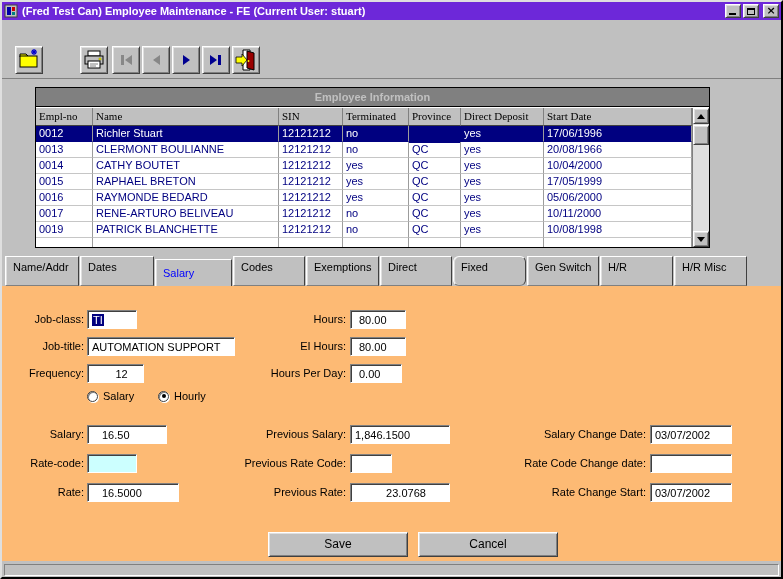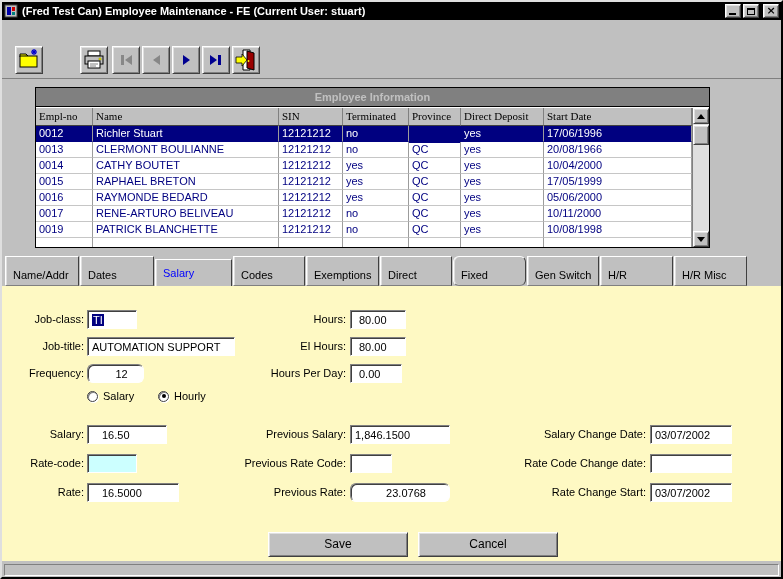--- a/index.html
+++ b/index.html
@@ -13,21 +13,21 @@
     color: #000;
     border-top: 2px solid #dfdfdf;
     border-left: 2px solid #dfdfdf;
     border-right: 2px solid #000;
     border-bottom: 2px solid #000;
     overflow: hidden;
   }
   
   .titlebar {
     position:absolute; left:0; top:0; right:0; height:18px;
-    background:#000000; color:#fff;
+    background:#6d28d9; color:#fff;
     display:flex; align-items:center; padding:0 2px;
   }
   .titlebar .title-text { flex:1; font-weight:bold; font-size:11px; margin-left:4px; white-space:nowrap; }
   .app-icon { width:14px; height:14px; display:inline-block; }
   .win-btn {
     width:16px; height:14px; margin-left:2px;
     background:#c0c0c0;
     border:1px solid; border-color:#fff #404040 #404040 #fff;
     box-shadow: inset 1px 1px 0 #dfdfdf, inset -1px -1px 0 #808080;
     display:inline-flex; align-items:center; justify-content:center;
@@ -91,39 +91,39 @@
   .sb-up { top:0; } .sb-down { bottom:0; }
   .sb-thumb { position:absolute; left:0; top:17px; width:16px; height:20px;
     background:#c0c0c0; border:1px solid; border-color:#fff #404040 #404040 #fff;
     box-shadow: inset 1px 1px 0 #dfdfdf, inset -1px -1px 0 #808080; }
   .tri-up { width:0; height:0; border-left:4px solid transparent; border-right:4px solid transparent; border-bottom:5px solid #000; }
   .tri-down { width:0; height:0; border-left:4px solid transparent; border-right:4px solid transparent; border-top:5px solid #000; }
   
   .tabstrip { position:absolute; left:3px; top:257px; height:27px; display:flex; align-items:flex-end; }
   .tab {
     flex:none; height:30px; margin-right:1px;
-    background:#c0c0c0; padding-top:12px; text-align:left; padding-left:7px;
+    background:#c0c0c0; padding-top:4px; text-align:left; padding-left:7px;
     border:1px solid; border-color:#fff #404040 #808080 #fff;
     box-shadow: inset 1px 0 0 #dfdfdf;
     white-space:nowrap; overflow:hidden; cursor:default;
   }
   .tab.active { height:27px; padding-top:7px; color:#0000ff; border-bottom:none; z-index:2; }
   
-  .form-area { position:absolute; left:0; top:284px; right:0; bottom:16px; background:#fef9c3; }
+  .form-area { position:absolute; left:0; top:284px; right:0; bottom:16px; background:#fdba74; }
   .flabel { position:absolute; height:19px; line-height:19px; text-align:right; white-space:nowrap; }
   .tfield {
     position:absolute; height:19px; background:#fff;
     border:1px solid; border-color:#808080 #fff #fff #808080;
     box-shadow: inset 1px 1px 0 #404040;
     line-height:16px; padding:1px 2px 0 4px; white-space:nowrap; overflow:hidden;
   }
   .tfield.cyan { background:#ccffff; }
   .pad12 { padding-left:14px; }
   .pad8 { padding-left:8px; }
-  .centered { text-align:center; padding-left:14px;border-radius:6px; }
+  .centered { text-align:center; padding-left:14px; }
   .hl { background:#000080; color:#fff; padding:0 1px; }
   .radio-row { position:absolute; display:flex; align-items:center; }
   .radio-circle {
     width:11px; height:11px; border-radius:50%; background:#fff;
     border:1px solid #404040; box-shadow: inset 1px 1px 0 #808080, 1px 1px 0 #fff;
     margin-right:5px; position:relative;
   }
   .radio-circle.checked::after {
     content:""; position:absolute; left:2.5px; top:2.5px; width:4px; height:4px;
     border-radius:50%; background:#000;

